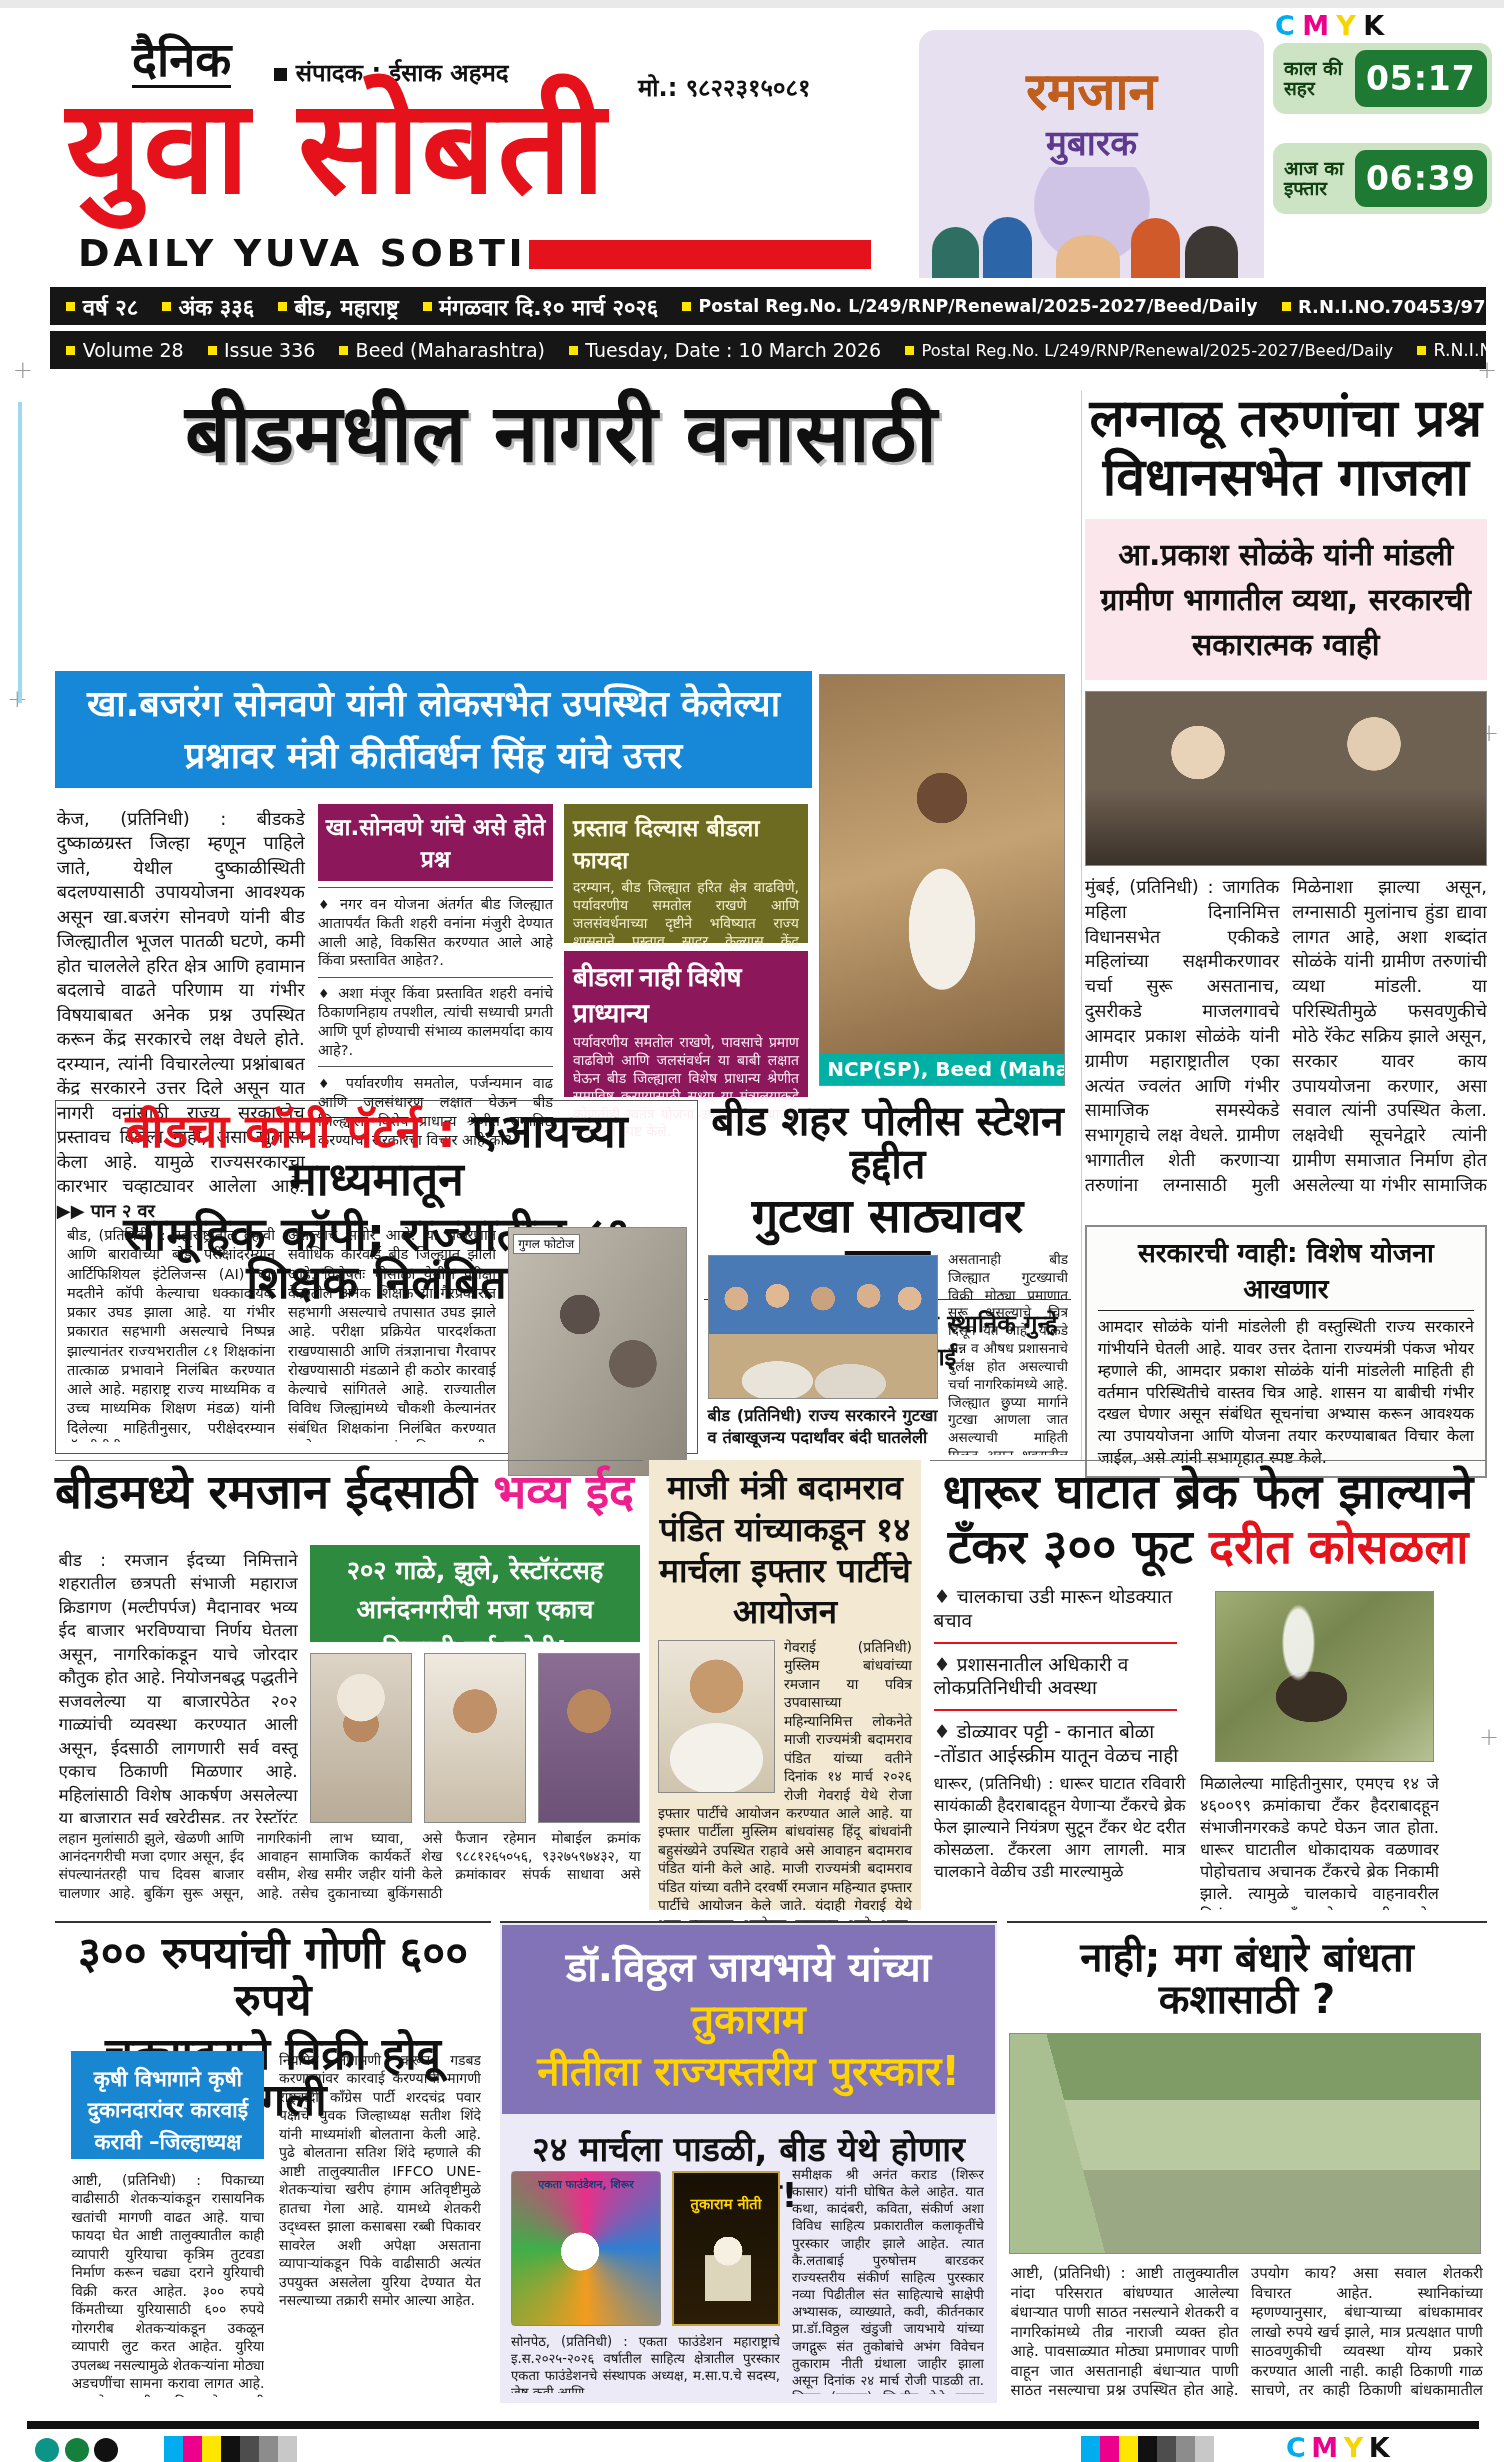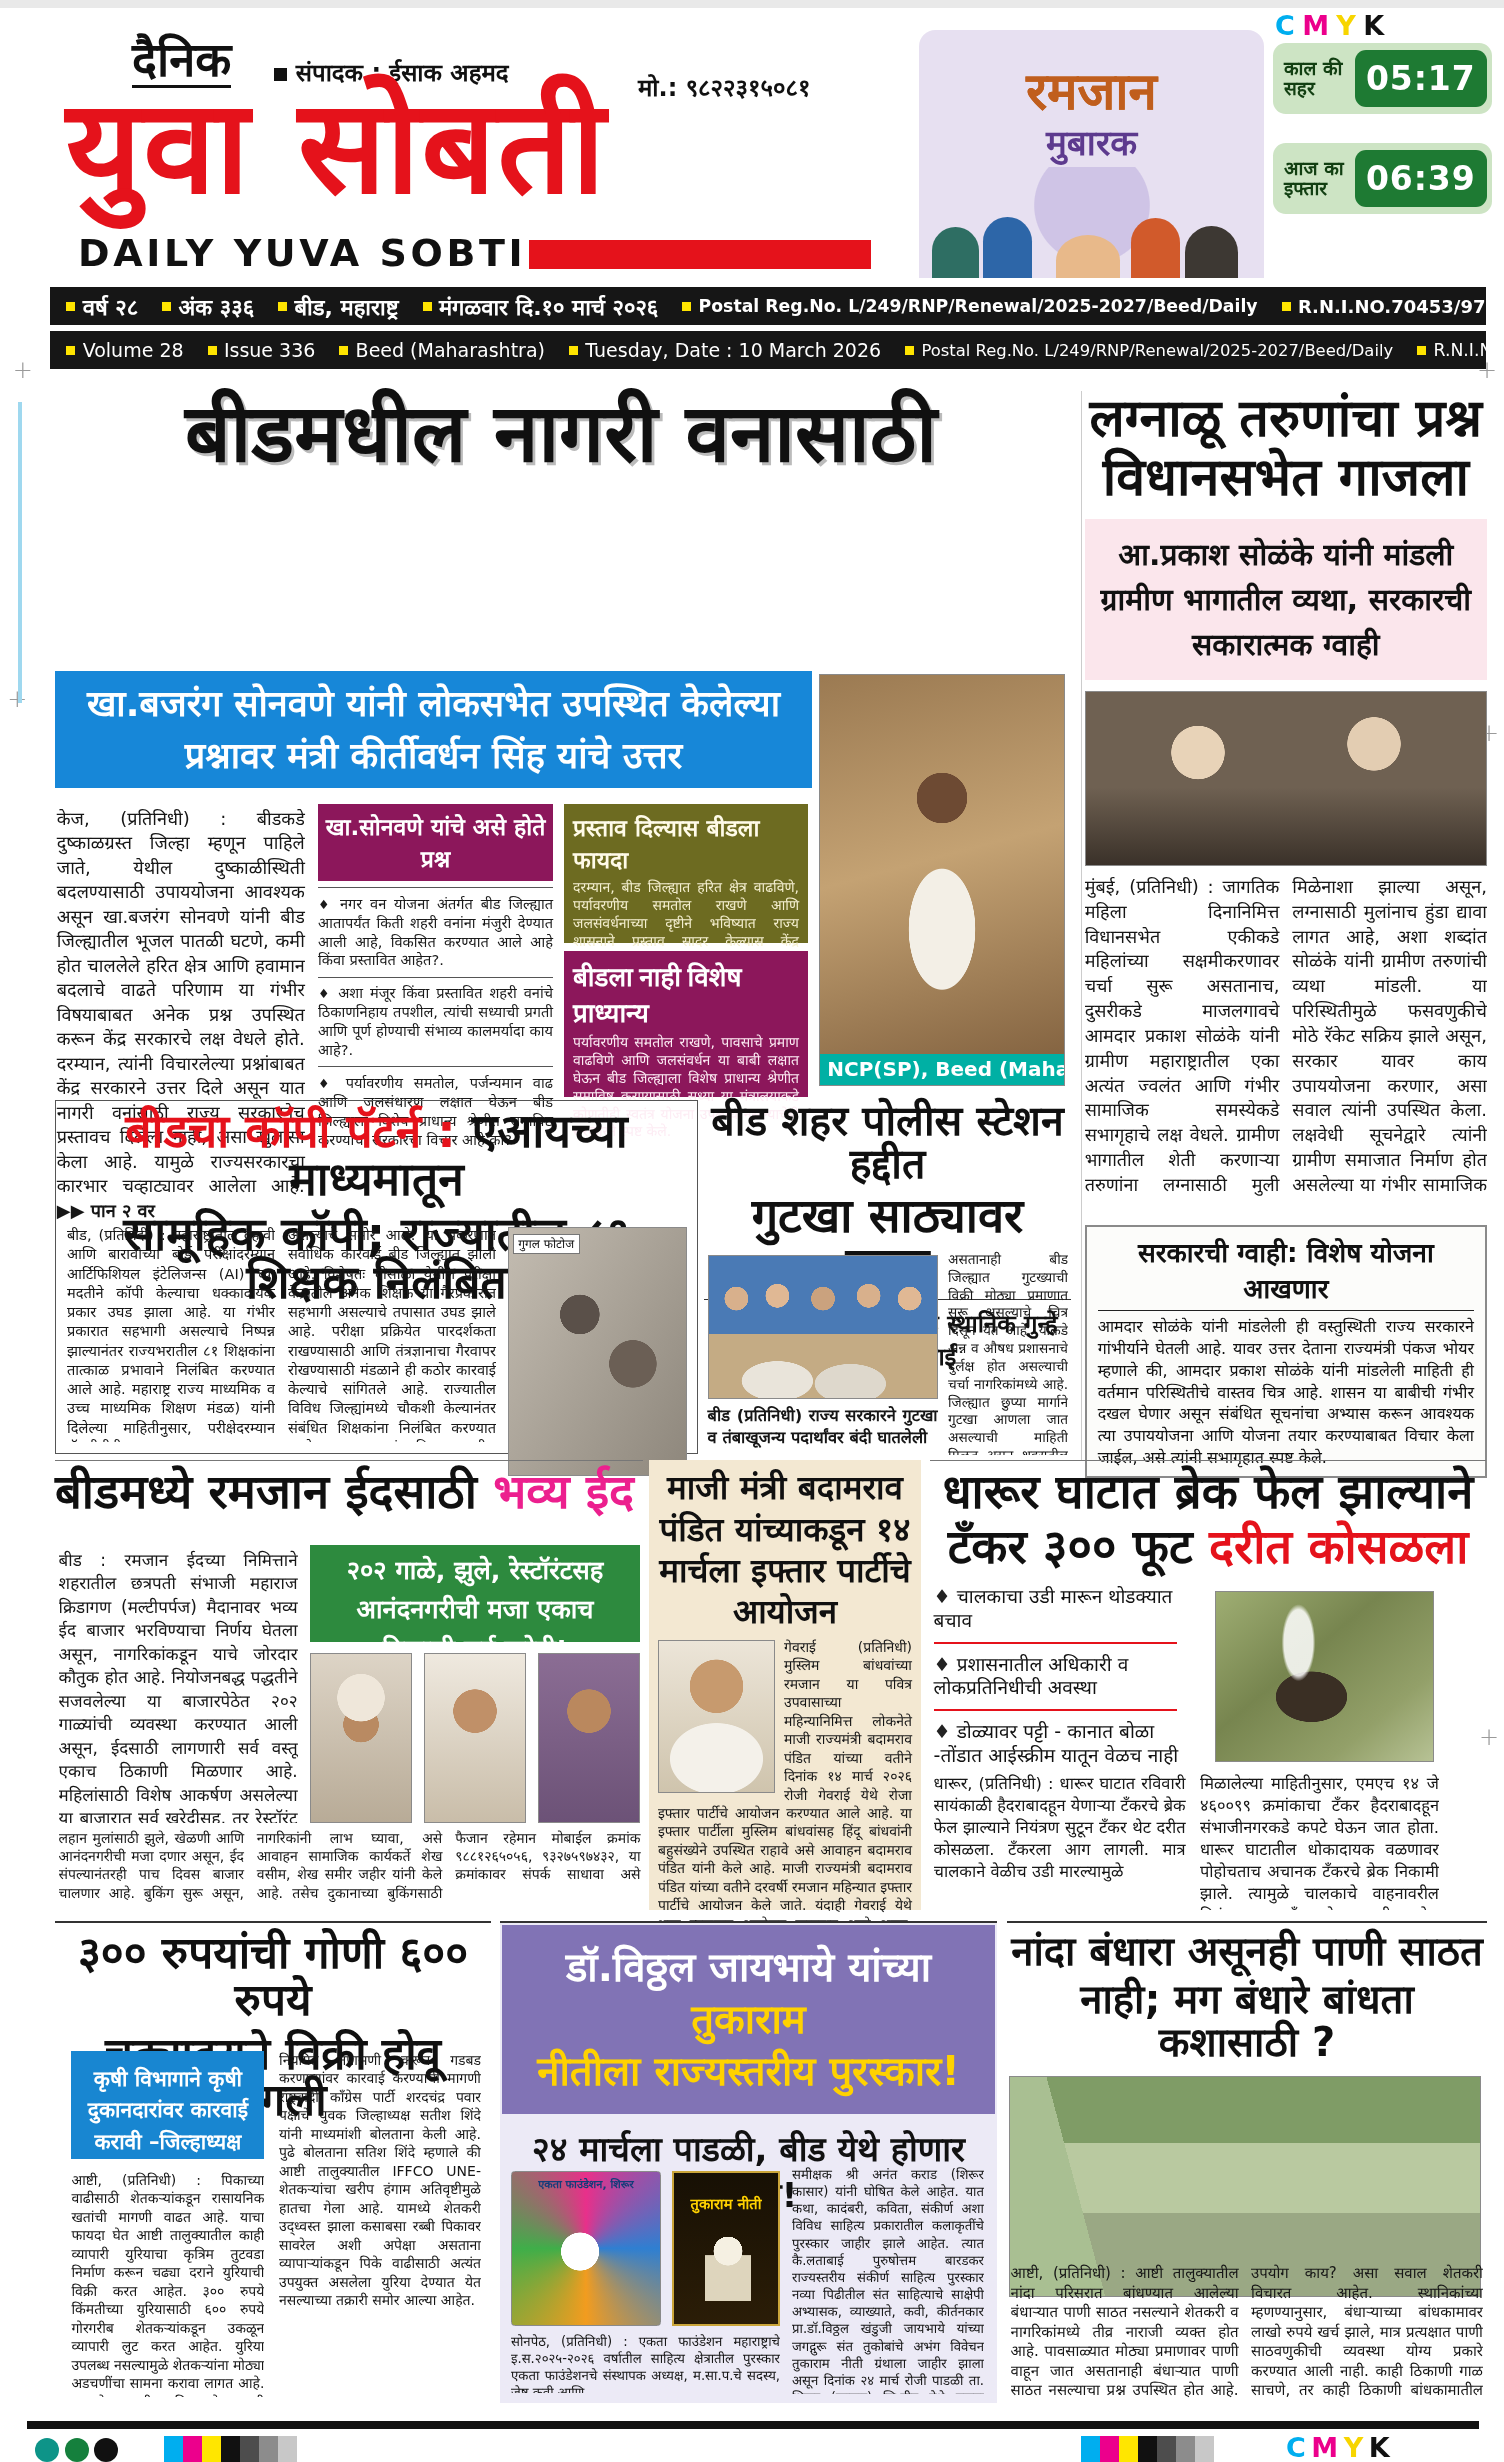--- a/index.html
+++ b/index.html
@@ -269,21 +269,20 @@
       <span style="position:absolute;left:31px;top:64px;width:46px;height:64px;background:radial-gradient(circle 14.6px at 50% 22%,#f5f0e2 0 98%,transparent 100%),linear-gradient(180deg,transparent 28%,#ded5bd 29%);"></span>
     </div>
     <div class="abs body-txt jst" style="left:292px;top:243px;width:192px;height:228px;font-size:13.2px;line-height:1.3;overflow:hidden;">
       <span>समीक्षक श्री अनंत कराड (शिरूर कासार) यांनी घोषित केले आहेत. यात कथा, कादंबरी, कविता, संकीर्ण अशा विविध साहित्य प्रकारातील कलाकृतींचे पुरस्कार जाहीर झाले आहेत. त्यात कै.लताबाई पुरुषोत्तम बारडकर राज्यस्तरीय संकीर्ण साहित्य पुरस्कार नव्या पिढीतील संत साहित्याचे साक्षेपी अभ्यासक, व्याख्याते, कवी, कीर्तनकार प्रा.डॉ.विठ्ठल खंडुजी जायभाये यांच्या जगद्गुरू संत तुकोबांचे अभंग विवेचन तुकाराम नीती ग्रंथाला जाहीर झाला असून दिनांक २४ मार्च रोजी पाडळी ता. शिरूर (कासार) जि.बीड येथे एकता फाउंडेशन आयोजित ८ व्या राज्यस्तरीय मराठी साहित्य संमेलनात एक हजार रुपये आणि सन्मानचिन्ह देऊन डॉ.जायभाये यांचा सन्मान होणार आहे.</span>
       
     </div>
     <div class="abs body-txt jst" style="left:11px;top:410px;width:269px;height:60px;font-size:13.2px;line-height:1.3;overflow:hidden;">सोनपेठ, (प्रतिनिधी) : एकता फाउंडेशन महाराष्ट्राचे इ.स.२०२५-२०२६ वर्षातील साहित्य क्षेत्रातील पुरस्कार एकता फाउंडेशनचे संस्थापक अध्यक्ष, म.सा.प.चे सदस्य, जेष्ठ कवी आणि</div>
   </div>
 
   <div class="abs" style="left:1007px;top:1913px;width:480px;height:482px;border-top:2.7px solid #333;padding-top:7.3px;box-sizing:border-box;">
-    <div class="hl ctr" style="font-size:40px;">नांदा बंधारा असूनही पाणी साठत</div>
     <div class="hl ctr" style="font-size:40px;margin-top:5.5px;">नाही; मग बंधारे बांधता कशासाठी ?</div>
     <div class="photo" style="margin:12.8px 1.8px 0 1.8px;width:472px;height:221px;background:
          linear-gradient(75deg,#a9bf92 0 18%,transparent 18%),
          linear-gradient(180deg,#7f9c66 0 30%,#b9c9a0 30% 62%,#9aa884 62% 100%),
          linear-gradient(255deg,#b9b4a4 0 14%,transparent 14%);"></div>
     <div class="abs body-txt jst" style="left:3.6px;top:341px;width:228px;height:135px;font-size:15px;line-height:1.3;overflow:hidden;">आष्टी, (प्रतिनिधी) : आष्टी तालुक्यातील नांदा परिसरात बांधण्यात आलेल्या बंधाऱ्यात पाणी साठत नसल्याने शेतकरी व नागरिकांमध्ये तीव्र नाराजी व्यक्त होत आहे. पावसाळ्यात मोठ्या प्रमाणावर पाणी वाहून जात असतानाही बंधाऱ्यात पाणी साठत नसल्याचा प्रश्न उपस्थित होत आहे. त्यामुळे जर पाणी साठणारच नसेल तर बंधारे बांधण्याचा</div>
     <div class="abs body-txt jst" style="left:244px;top:341px;width:232px;height:135px;font-size:15px;line-height:1.3;overflow:hidden;">
       <span>उपयोग काय? असा सवाल शेतकरी विचारत आहेत. स्थानिकांच्या म्हणण्यानुसार, बंधाऱ्याच्या बांधकामावर लाखो रुपये खर्च झाले, मात्र प्रत्यक्षात पाणी साठवणुकीची व्यवस्था योग्य प्रकारे करण्यात आली नाही. काही ठिकाणी गाळ साचणे, तर काही ठिकाणी बांधकामातील त्रुटी, बंधाऱ्याच्या</span>
       
     </div>

